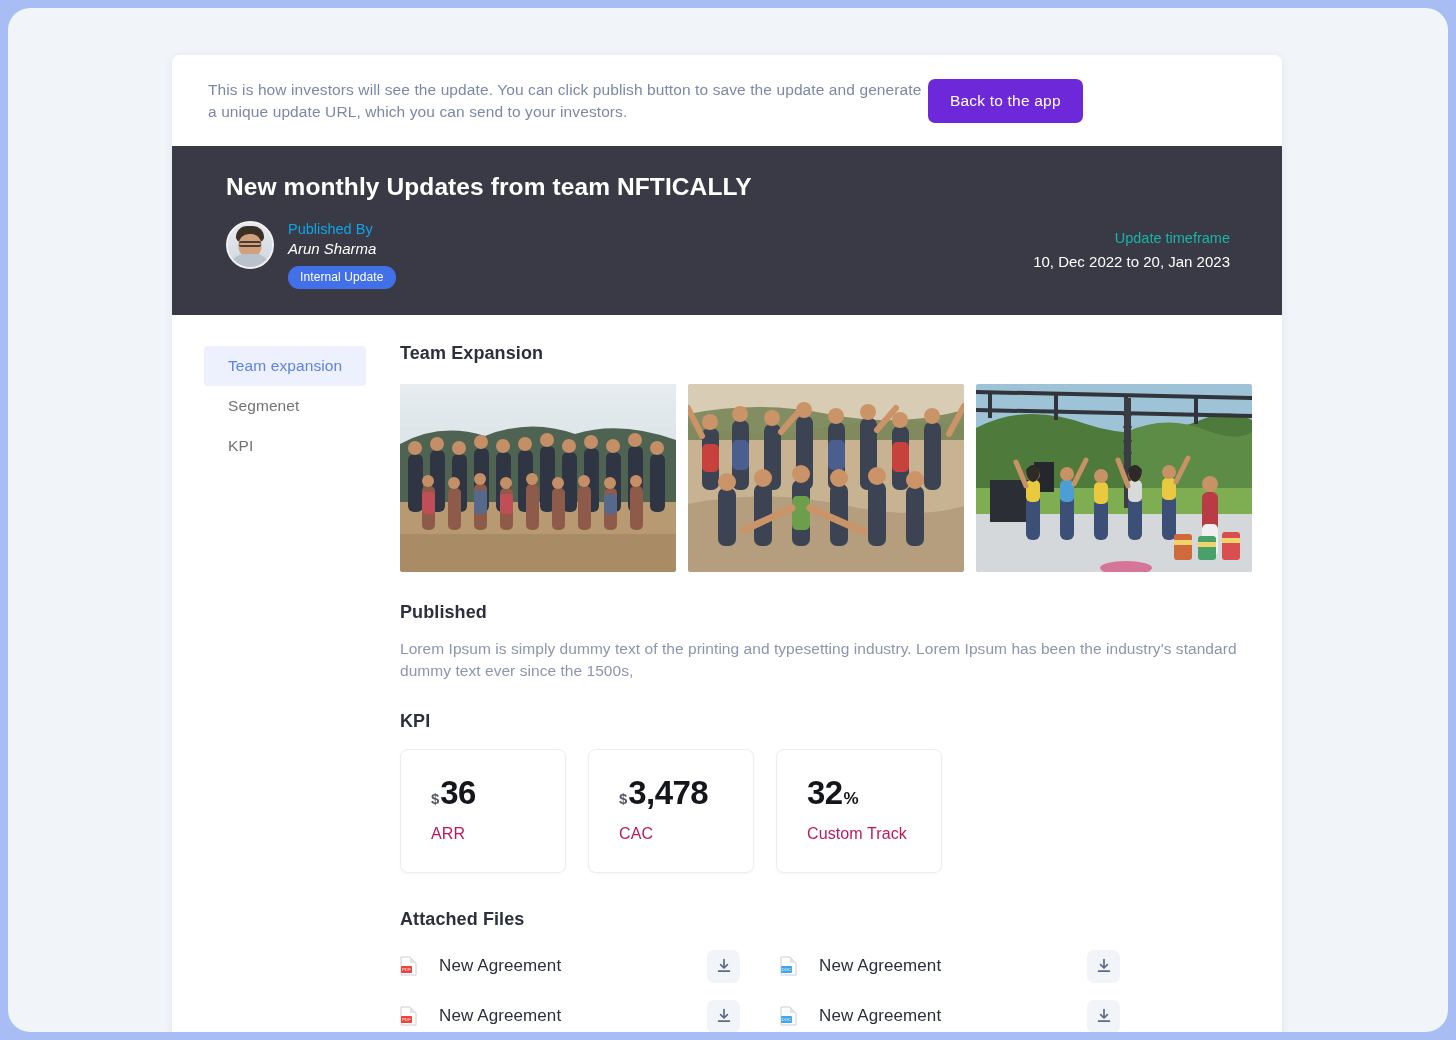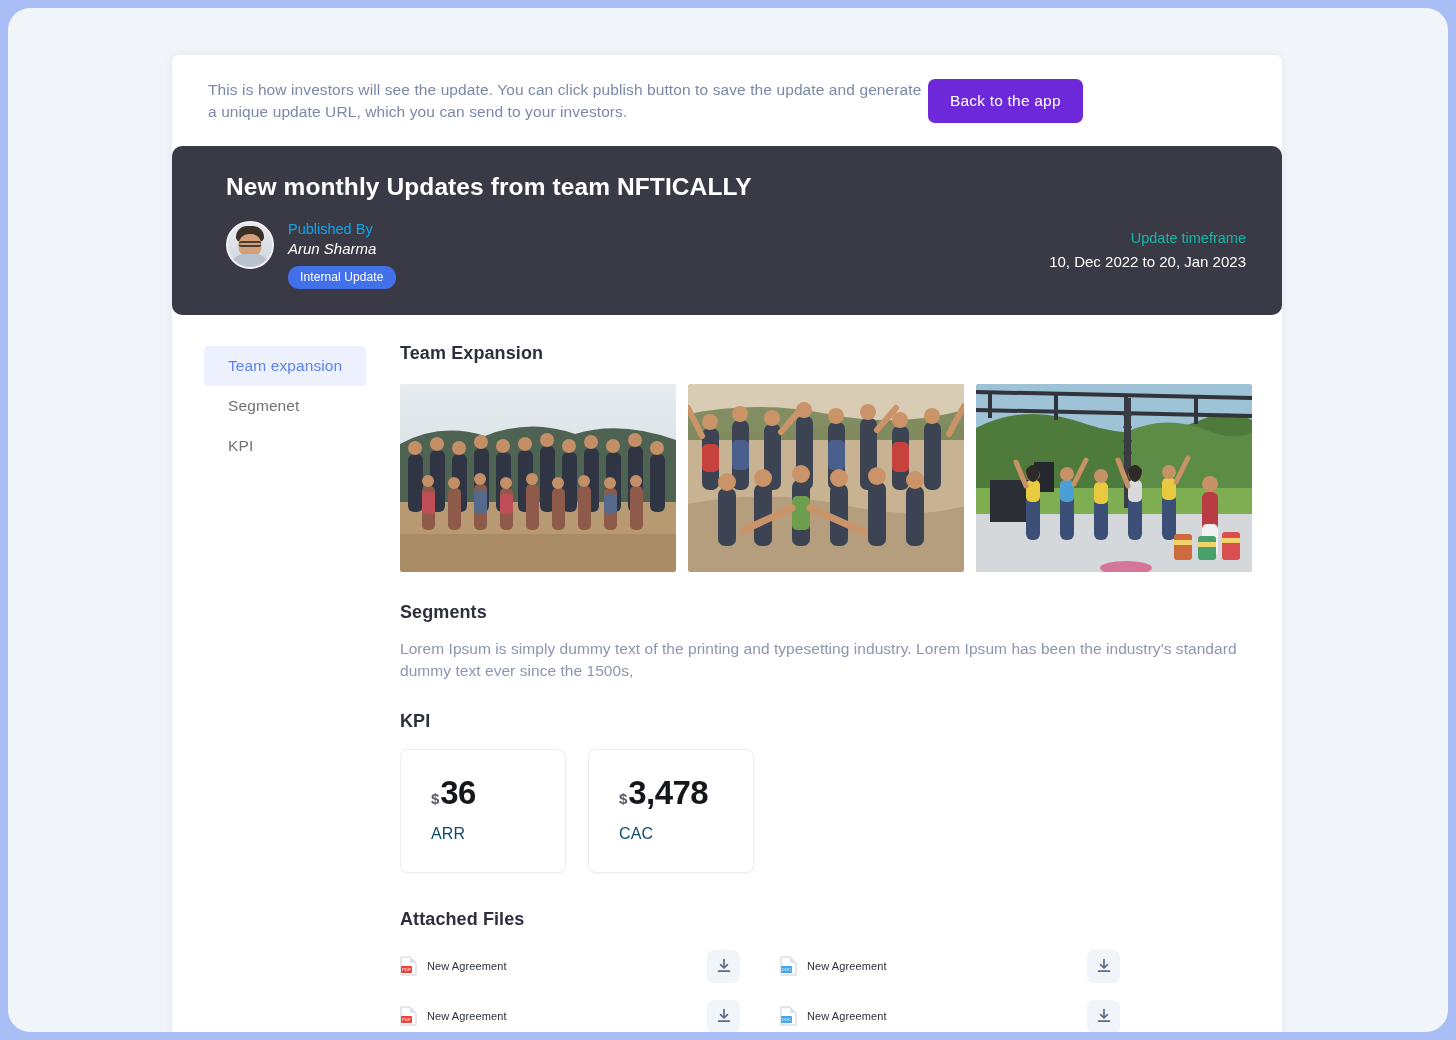--- a/index.html
+++ b/index.html
@@ -67,24 +67,23 @@
     font-family: "Liberation Sans", sans-serif;
     padding: 13px 22px;
     cursor: pointer;
     white-space: nowrap;
     letter-spacing: .2px;
   }
 
   
   .header {
     background: #3a3a46;
-    padding: 27px 36px 26px 54px;
+    padding: 27px 52px 26px 54px;
     color: #ffffff;
     position: relative;
-    border-radius: 10px;
   }
   .header-title {
     font-size: 24.5px;
     font-weight: bold;
     letter-spacing: .1px;
     margin-bottom: 16px;
   }
   .header-row {
     display: flex;
     align-items: flex-start;
@@ -279,41 +278,41 @@
   }
   .kpi-suf {
     font-size: 17px;
     font-weight: bold;
     color: #14161c;
     margin-left: 1px;
   }
   .kpi-label {
     margin-top: 16px;
     font-size: 16px;
-    color: #0c4a6e;
+    color: #be185d;
     letter-spacing: .1px;
   }
 
   
   .files-block { margin-top: 36px; }
   .files-grid {
     margin-top: 18px;
     display: grid;
     grid-template-columns: 380px 380px;
     row-gap: 14px;
   }
   .file-row {
     display: flex;
     align-items: center;
     height: 36px;
   }
   .file-icon { width: 17px; height: 20px; flex: none; }
   .file-name {
-    margin-left: 10px;
-    font-size: 11px;
+    margin-left: 22px;
+    font-size: 17px;
     color: #2b303c;
     letter-spacing: .1px;
     flex: 1;
   }
   .dl-btn {
     width: 33px;
     height: 33px;
     border-radius: 7px;
     background: #f1f5fa;
     border: none;
@@ -589,21 +588,21 @@
                   <rect x="246" y="154" width="18" height="5" fill="#f0d36a"></rect>
                 </g>
                 <ellipse cx="150" cy="184" rx="26" ry="7" fill="#d45c86" opacity=".8"></ellipse>
               </svg>
             </div>
 
           </div>
         </div>
 
         <div class="segments">
-          <div class="sec-title">Segments</div>
+          <div class="sec-title">Published</div>
           <div class="seg-body">Lorem Ipsum is simply dummy text of the printing and typesetting industry. Lorem Ipsum has been the industry's standard dummy text ever since the 1500s,</div>
         </div>
 
         <div class="kpi-block">
           <div class="sec-title">KPI</div>
           <div class="kpi-cards">
 
             <div class="kpi-card">
               <div class="kpi-value">
                 <span class="kpi-pre">$</span>
@@ -613,20 +612,27 @@
             </div>
 
             <div class="kpi-card">
               <div class="kpi-value">
                 <span class="kpi-pre">$</span>
                 <span>3,478</span>
               </div>
               <div class="kpi-label">CAC</div>
             </div>
 
+            <div class="kpi-card">
+              <div class="kpi-value">
+                <span>32</span>
+                <span class="kpi-suf">%</span>
+              </div>
+              <div class="kpi-label">Custom Track</div>
+            </div>
 
           </div>
         </div>
 
         <div class="files-block">
           <div class="sec-title">Attached Files</div>
           <div class="files-grid">
 
             <div class="file-row">
               <span class="file-icon">

